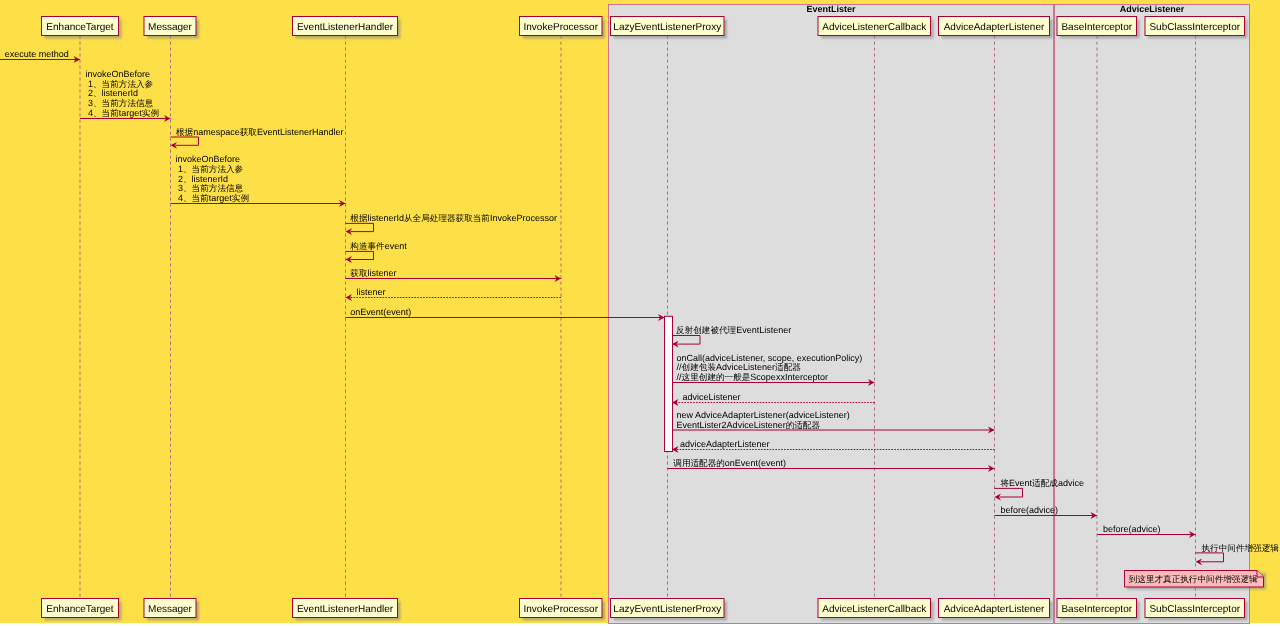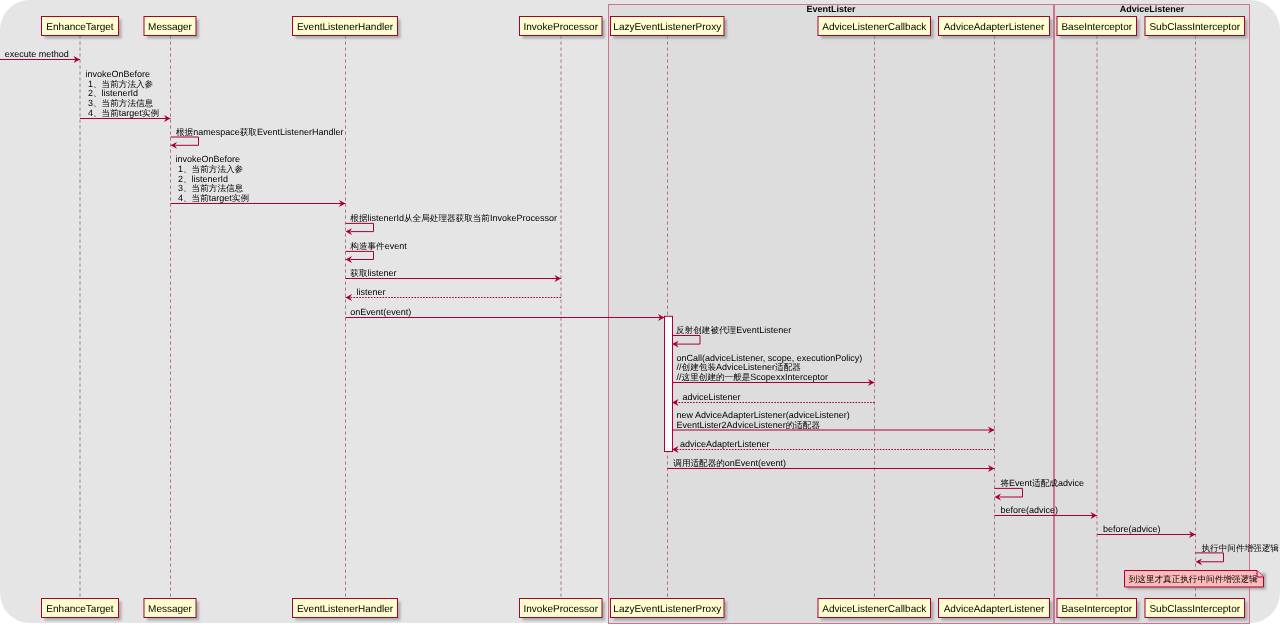--- a/index.html
+++ b/index.html
@@ -1,21 +1,21 @@
 <!DOCTYPE html>
 <html><head>
 <meta charset="utf-8">
 <title>Sequence Diagram</title>
 <style>
   html,body{margin:0;padding:0;background:#FFFFFF;}
   body{width:1280px;height:627px;overflow:hidden;
        font-family:"Liberation Sans",sans-serif;
        -webkit-font-smoothing:antialiased;text-rendering:geometricPrecision;}
   svg text{-webkit-font-smoothing:antialiased;}
-  #canvas{position:relative;width:1280px;height:623px;background:#e5e5e5;border-radius:30px;}
+  #canvas{position:relative;width:1280px;height:623px;background:#fde047;}
   svg#diagram{display:block;position:absolute;left:0;top:0;}
   .pbox-rect{fill:#FEFECE;stroke:#A80036;stroke-width:1;}
   .pbox-shadow{fill:#808080;opacity:0.55;filter:url(#softshadow);}
   .pbox-label{font-family:"Liberation Sans",sans-serif;font-size:10px;fill:#000000;
               text-anchor:middle;dominant-baseline:alphabetic;}
   .group-label{font-family:"Liberation Sans",sans-serif;font-size:9px;font-weight:bold;
                fill:#000000;text-anchor:middle;}
   .lifeline{stroke:#A9737F;stroke-width:1;stroke-dasharray:3.2 2.8;opacity:1;fill:none;}
   .msg-line{stroke:#A80036;stroke-width:1;fill:none;}
   .msg-line-dotted{stroke:#A80036;stroke-width:1;fill:none;stroke-dasharray:1.6 1.3;}

